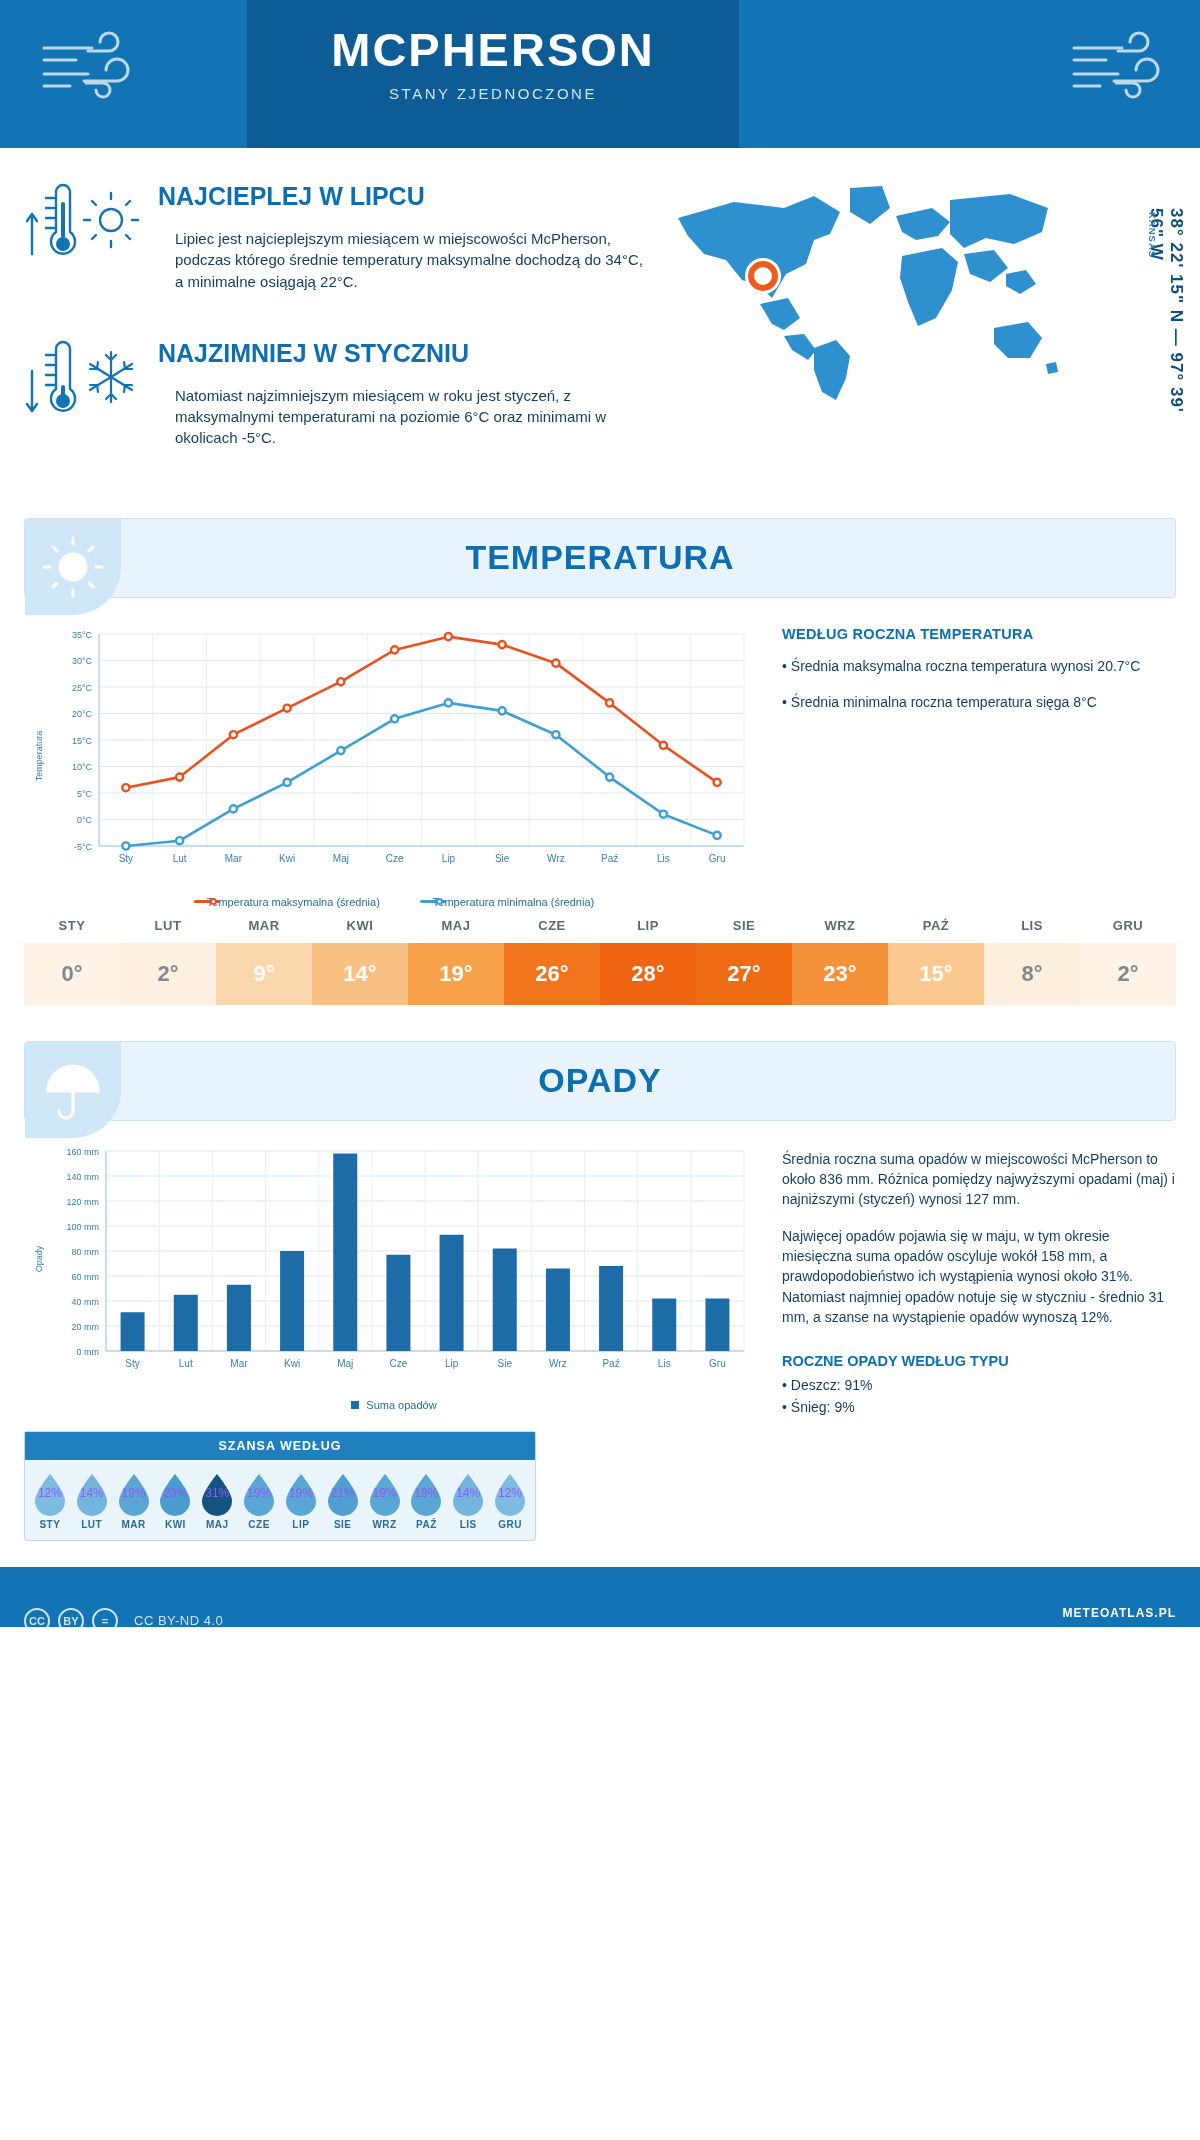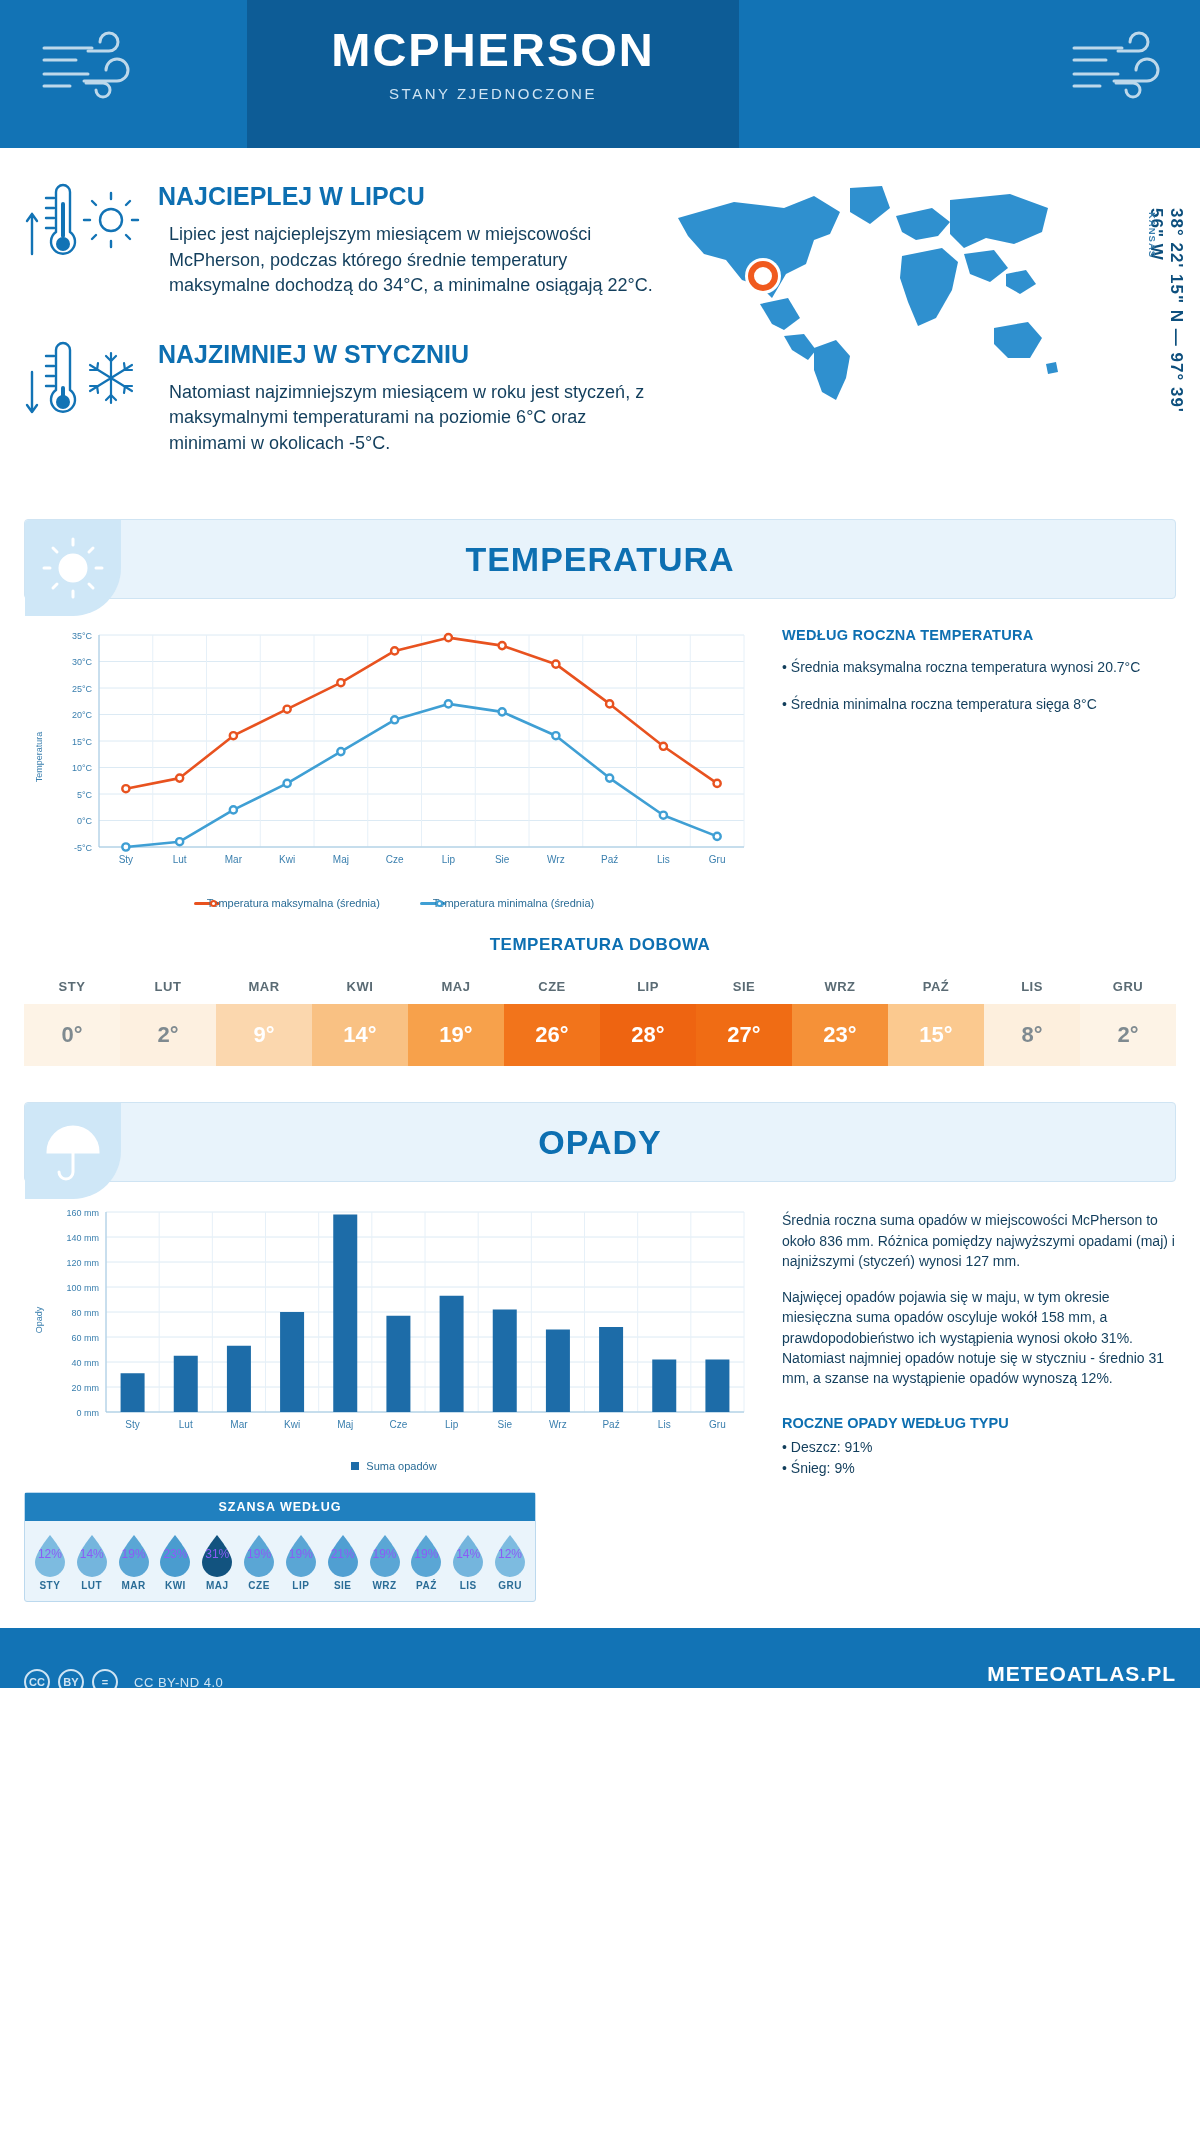--- a/index.html
+++ b/index.html
@@ -66,24 +66,24 @@
   }
   .fact-icons { width: 120px; flex: none; display:flex; align-items:flex-start; gap:4px;}
   .fact-body { flex: 1; padding-top: 4px; }
   .fact-title {
     font-size: 25px;
     font-weight: bold;
     color: #0d6fb1;
     margin: 0 0 8px 0;
   }
   .fact-text {
-    font-size: 18px;
+    font-size: 15px;
     line-height: 1.42;
     color: #123e5c;
-    margin: 11px;
+    margin: 17px;
   }
 
   
   .map-wrap { position: relative; width: 100%; height: 250px; }
   .coords {
     position: absolute;
     right: -10px; top: 30px;
     writing-mode: vertical-rl;
     font-size: 17px;
     font-weight: bold;
@@ -262,21 +262,21 @@
     padding: 0 24px;
   }
   .cc { display: flex; align-items: center; gap: 8px; margin-top: 48px; }
   .cc-badge {
     width: 26px; height: 26px; border-radius: 50%;
     border: 2px solid #cfe4f3; color: #cfe4f3;
     display: flex; align-items: center; justify-content: center;
     font-size: 11px; font-weight: bold;
   }
   .cc-text { color: #cfe4f3; font-size: 13px; margin-left: 8px; letter-spacing:.5px;}
-  .brand { color: #ffffff; font-size: 21px; font-weight: bold; letter-spacing: 1px; margin-top: 32px; }
+  .brand { color: #ffffff; font-size: 12px; font-weight: bold; letter-spacing: 1px; margin-top: 32px; }
 </style>
 </head>
 <body>
 
 <div class="page">
 
   <div class="header">
     <div class="header-band"></div>
     <div class="hdr-icon left">
       <svg width="110" height="75" viewBox="0 0 110 75">
@@ -511,21 +511,20 @@
       </div>
     </div>
 
     <div class="side-col">
       <p class="side-title">WEDŁUG ROCZNA TEMPERATURA</p>
       <p class="side-p">• Średnia maksymalna roczna temperatura wynosi 20.7°C</p>
       <p class="side-p">• Średnia minimalna roczna temperatura sięga 8°C</p>
     </div>
   </div>
 
-  <div class="tbl-title">TEMPERATURA DOBOWA</div>
   <table class="temp">
     <thead>
         <tr id="temp-th">
           <th>STY</th>
           <th>LUT</th>
           <th>MAR</th>
           <th>KWI</th>
           <th>MAJ</th>
           <th>CZE</th>
           <th>LIP</th>

